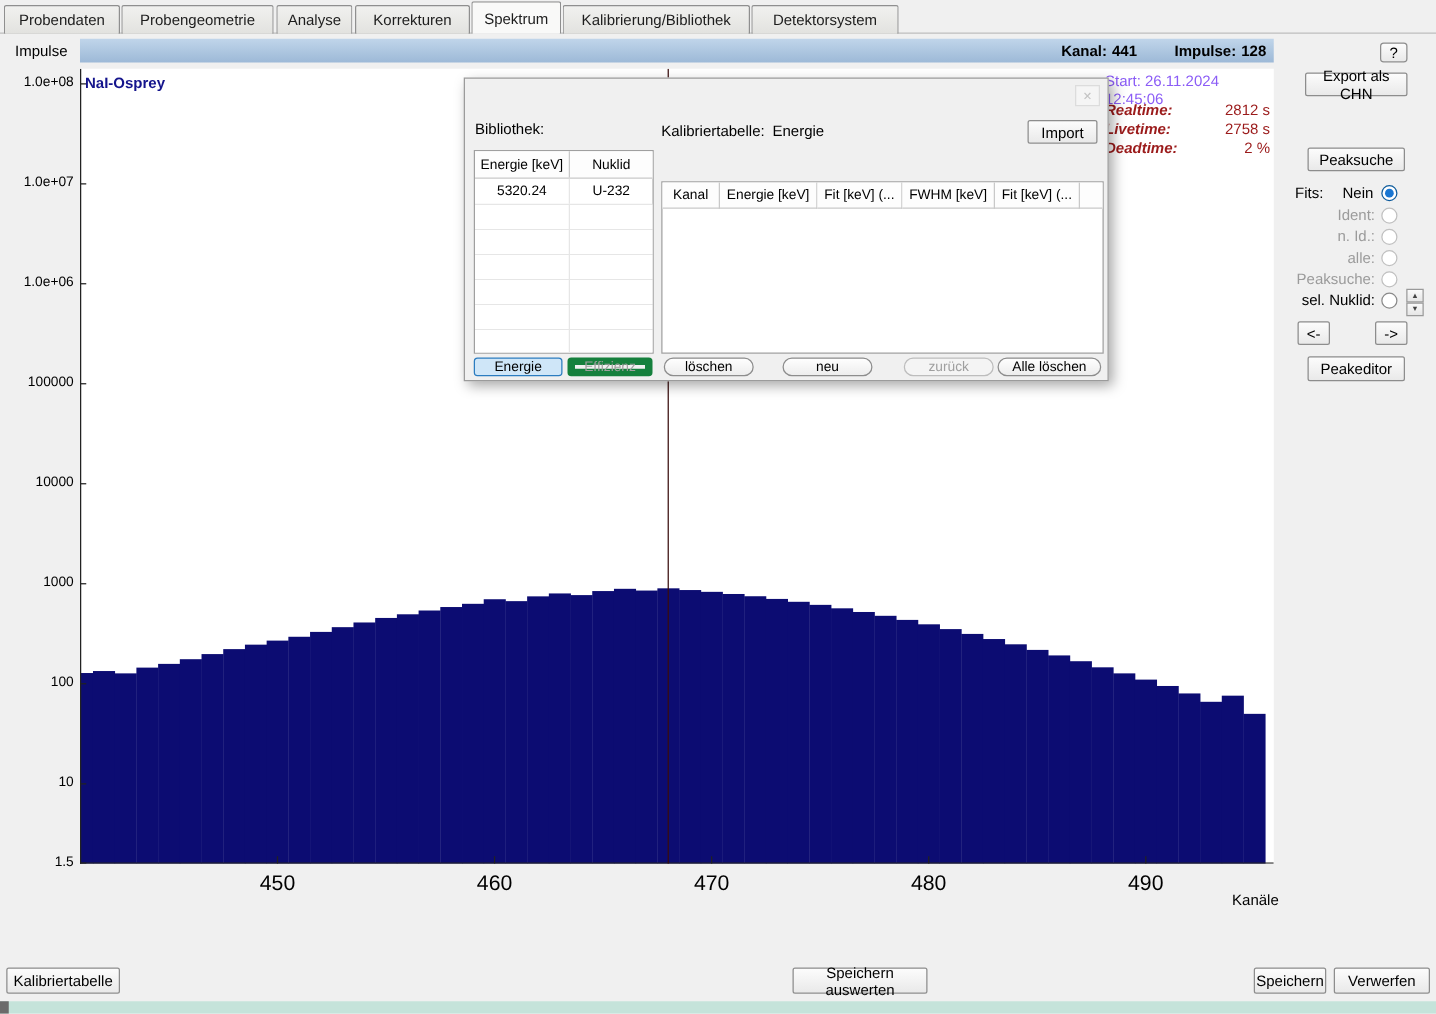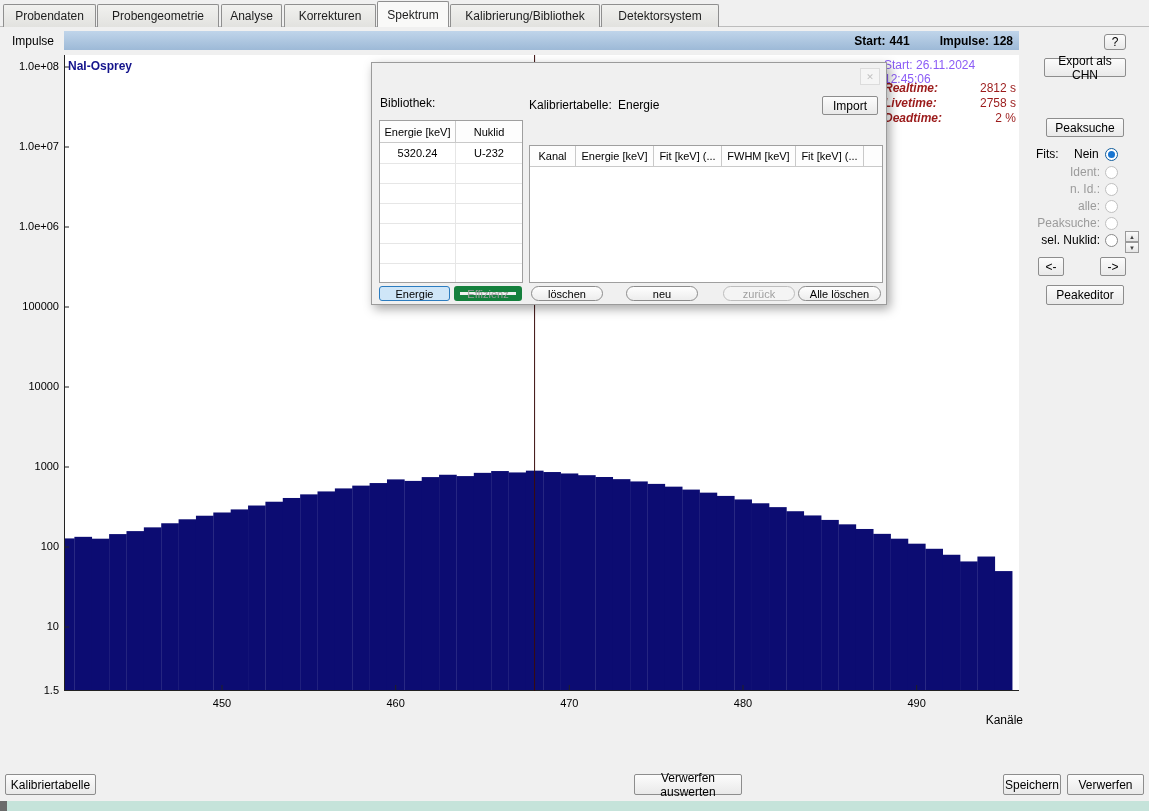--- a/index.html
+++ b/index.html
@@ -24,21 +24,21 @@
     background:linear-gradient(#c0d5ea,#9db9d7);
     display:flex;align-items:center;justify-content:flex-end;gap:26px;
     font-weight:bold;padding-right:6px;box-sizing:border-box;
   }
   .ibpair span{margin-left:4px;}
   
   .plot{position:absolute;left:64px;top:55px;width:955px;height:636px;background:#ffffff;}
   .plot svg{position:absolute;left:0;top:0;}
   .nai{position:absolute;left:4px;top:4px;font-weight:bold;color:#14148c;}
   .ytick{position:absolute;left:0;width:59px;text-align:right;font-size:11px;}
-  .xtick{position:absolute;width:40px;text-align:center;font-size:11px;top:697px;}
+  .xtick{position:absolute;width:40px;text-align:center;font-size:17px;top:697px;}
   .kanaele{position:absolute;left:979px;top:713px;width:44px;text-align:right;font-size:12px;}
   .yaxistitle{position:absolute;left:12px;top:34px;}
   
   .statstart{position:absolute;left:884px;top:58px;width:134px;color:#8b5cf6;z-index:1;}
   .statrow{position:absolute;left:884px;width:132px;display:flex;justify-content:space-between;color:#9b1b1b;z-index:1;}
   .statrow .lbl{font-weight:bold;font-style:italic;}
   
   .btn{
     position:absolute;box-sizing:border-box;padding:0;margin:0;
     background:linear-gradient(#fcfcfc,#e9e9e9);
@@ -106,21 +106,21 @@
 <div class="tab" style="left:97px;width:122px">Probengeometrie</div>
 <div class="tab" style="left:221px;width:61px">Analyse</div>
 <div class="tab" style="left:284px;width:92px">Korrekturen</div>
 <div class="tab active" style="left:377px;width:72px">Spektrum</div>
 <div class="tab" style="left:450px;width:150px">Kalibrierung/Bibliothek</div>
 <div class="tab" style="left:601px;width:118px">Detektorsystem</div>
 
 <div class="yaxistitle">Impulse</div>
 
 <div class="infobar">
-  <span class="ibpair"><span>Start:</span><span>441</span></span>
+  <span class="ibpair"><span>Kanal:</span><span>441</span></span>
   <span class="ibpair"><span>Impulse:</span><span>128</span></span>
 </div>
 
 <button class="btn" style="left:1104px;top:34px;width:22px;height:16px;border-radius:3px">?</button>
 
 <div class="plot">
   <svg id="spec-svg" width="955" height="636" viewBox="0 0 955 636">
       <rect x="-6.9769999999999825" y="483.42320242817055" width="17.666" height="152.57679757182945" fill="#0c0c72"></rect>
       <rect x="10.389000000000003" y="481.8316161308154" width="17.666" height="154.1683838691846" fill="#0c0c72"></rect>
       <rect x="27.755000000000003" y="483.69570232352345" width="17.666" height="152.30429767647655" fill="#0c0c72"></rect>
@@ -291,18 +291,18 @@
 
   <button class="togglebtn sel" style="left:7px;top:223px;width:71px;height:15px">Energie</button>
   <button class="togglebtn dis" style="left:82px;top:223px;width:68px;height:15px">Effizienz</button>
   <button class="pillbtn" style="left:159px;top:223px;width:72px;height:15px">löschen</button>
   <button class="pillbtn" style="left:254px;top:223px;width:72px;height:15px">neu</button>
   <button class="pillbtn disabled" style="left:351px;top:223px;width:72px;height:15px">zurück</button>
   <button class="pillbtn" style="left:426px;top:223px;width:83px;height:15px">Alle löschen</button>
 </div>
 
 <button class="btn" style="left:5px;top:774px;width:91px;height:21px">Kalibriertabelle</button>
-<button class="btn" style="left:634px;top:774px;width:108px;height:21px">Verwerfen auswerten</button>
+<button class="btn" style="left:634px;top:774px;width:108px;height:21px">Speichern auswerten</button>
 <button class="btn" style="left:1003px;top:774px;width:58px;height:21px">Speichern</button>
 <button class="btn" style="left:1067px;top:774px;width:77px;height:21px">Verwerfen</button>
 
 <div class="strip"></div>
 <div class="stripcorner"></div>
 
 </body></html>

